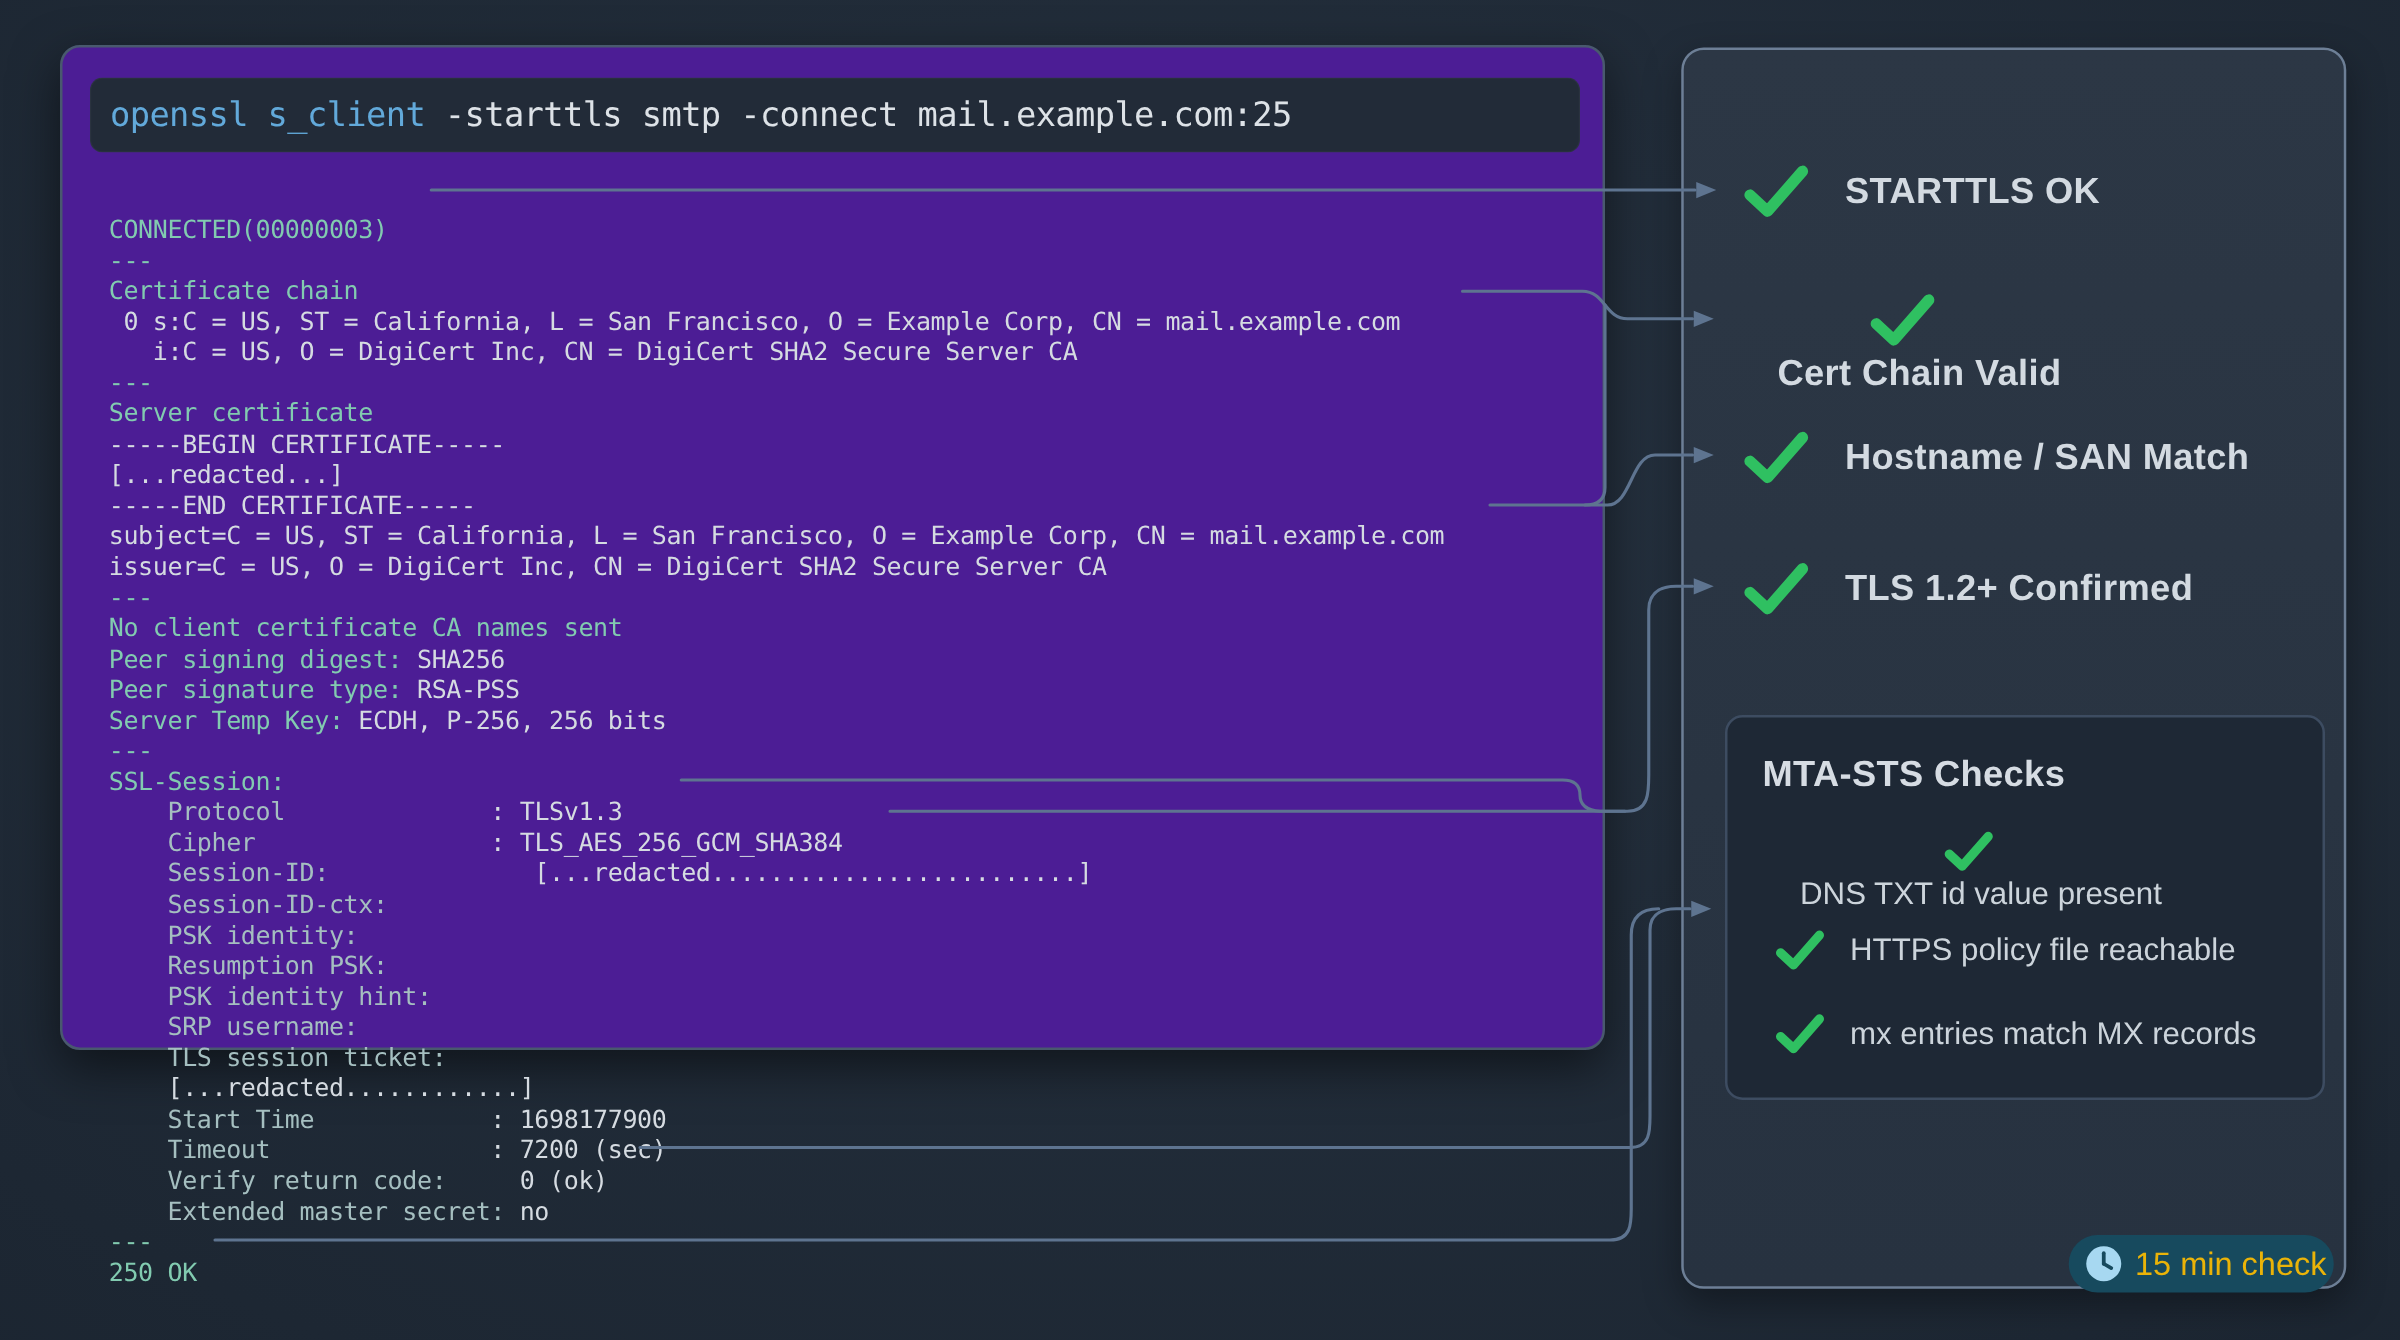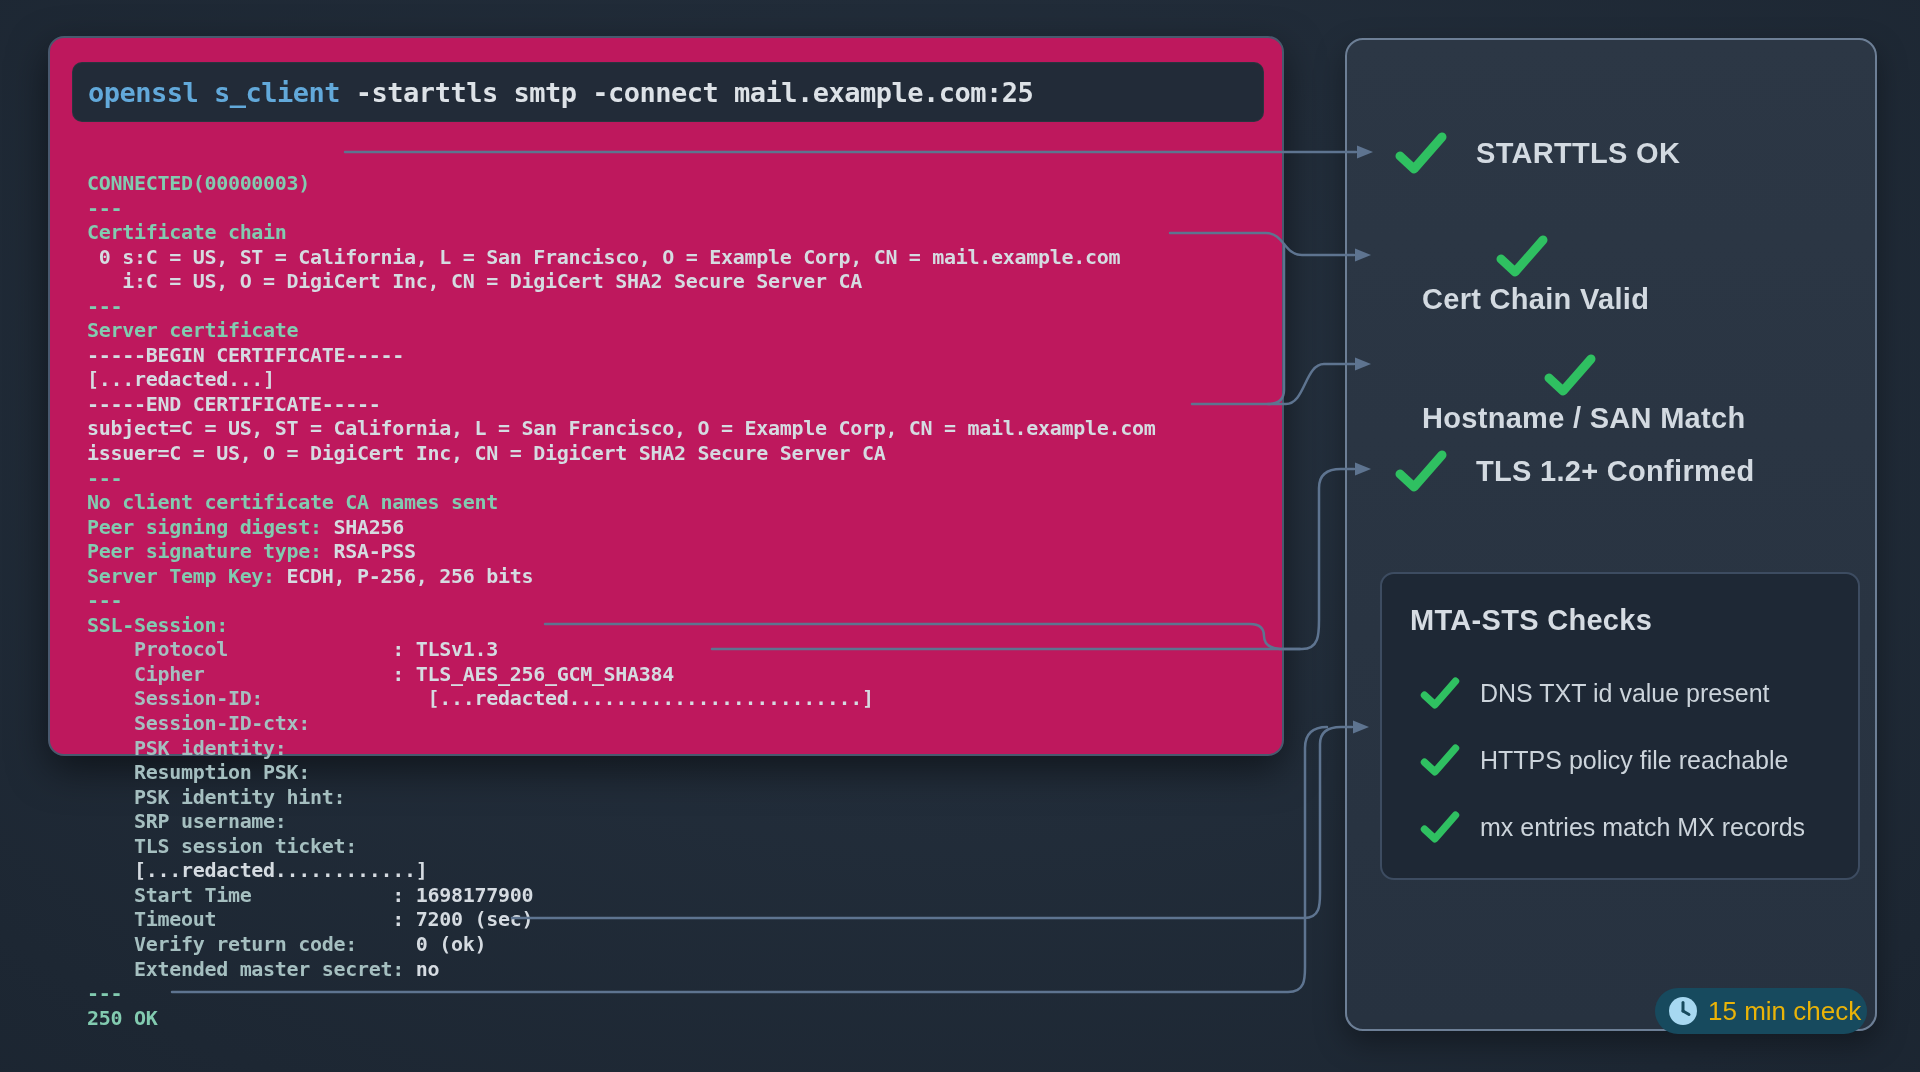--- a/index.html
+++ b/index.html
@@ -3,25 +3,24 @@
 <meta charset="utf-8">
 <style>
   html,body{margin:0;padding:0;}
   body{
     width:1920px;height:1072px;position:relative;overflow:hidden;
     background:radial-gradient(120% 130% at 50% 40%, #263240 0%, #1d2733 55%, #161f2a 100%);
     font-family:"Liberation Sans", sans-serif;
   }
   
   .terminal{
-    position:absolute;left:48px;top:36px;width:1236px;height:720px;
-    background:#be185d;border:2px solid #49596e;border-radius:16px;
+    position:absolute;left:48px;top:36px;width:1236px;height:804px;
+    background:#4c1d95;border:2px solid #49596e;border-radius:16px;
     box-shadow:0 14px 38px rgba(0,0,0,.5);
     box-sizing:border-box;
-    font-weight:bold;
   }
   .cmdbar{
     position:absolute;left:22px;top:24px;width:1192px;height:60px;
     background:#222b38;border:1px solid rgba(255,255,255,.04);border-radius:10px;
     display:flex;align-items:center;padding-left:15px;box-sizing:border-box;
     font-family:"DejaVu Sans Mono", monospace;font-size:27px;letter-spacing:-0.5px;
     white-space:pre;
   }
   .cmd-hl{color:#62a9da;}
   .cmd-rest{color:#dde2e7;}
@@ -121,37 +120,37 @@
           <polyline points="6,26 20,39 48,7" fill="none" stroke="#2fc061" stroke-width="9" stroke-linecap="round" stroke-linejoin="round"></polyline>
         </svg>
         <span class="check-label">STARTTLS OK</span>
       </div>
       <div class="check-row" style="top: 189px; flex-direction: column;">
         <svg class="check-icon" width="54" height="46" viewBox="0 0 54 46">
           <polyline points="6,26 20,39 48,7" fill="none" stroke="#2fc061" stroke-width="9" stroke-linecap="round" stroke-linejoin="round"></polyline>
         </svg>
         <span class="check-label">Cert Chain Valid</span>
       </div>
-      <div class="check-row" style="top: 308px; flex-direction: column;">
+      <div class="check-row" style="top: 298px;">
         <svg class="check-icon" width="54" height="46" viewBox="0 0 54 46">
           <polyline points="6,26 20,39 48,7" fill="none" stroke="#2fc061" stroke-width="9" stroke-linecap="round" stroke-linejoin="round"></polyline>
         </svg>
         <span class="check-label">Hostname / SAN Match</span>
       </div>
       <div class="check-row" style="top: 403px;">
         <svg class="check-icon" width="54" height="46" viewBox="0 0 54 46">
           <polyline points="6,26 20,39 48,7" fill="none" stroke="#2fc061" stroke-width="9" stroke-linecap="round" stroke-linejoin="round"></polyline>
         </svg>
         <span class="check-label">TLS 1.2+ Confirmed</span>
       </div>
     </div>
   <div class="mta-box">
     <div class="mta-title">MTA-STS Checks</div>
     <div id="mta-list">
-        <div class="mta-row" style="top: 99px;">
+        <div class="mta-row" style="top: 87px; flex-direction: column;">
           <svg class="check-icon" width="40" height="34" viewBox="0 0 54 46">
             <polyline points="6,26 20,39 48,7" fill="none" stroke="#2fc061" stroke-width="10" stroke-linecap="round" stroke-linejoin="round"></polyline>
           </svg>
           <span class="mta-label">DNS TXT id value present</span>
         </div>
         <div class="mta-row" style="top: 166px;">
           <svg class="check-icon" width="40" height="34" viewBox="0 0 54 46">
             <polyline points="6,26 20,39 48,7" fill="none" stroke="#2fc061" stroke-width="10" stroke-linecap="round" stroke-linejoin="round"></polyline>
           </svg>
           <span class="mta-label">HTTPS policy file reachable</span>

